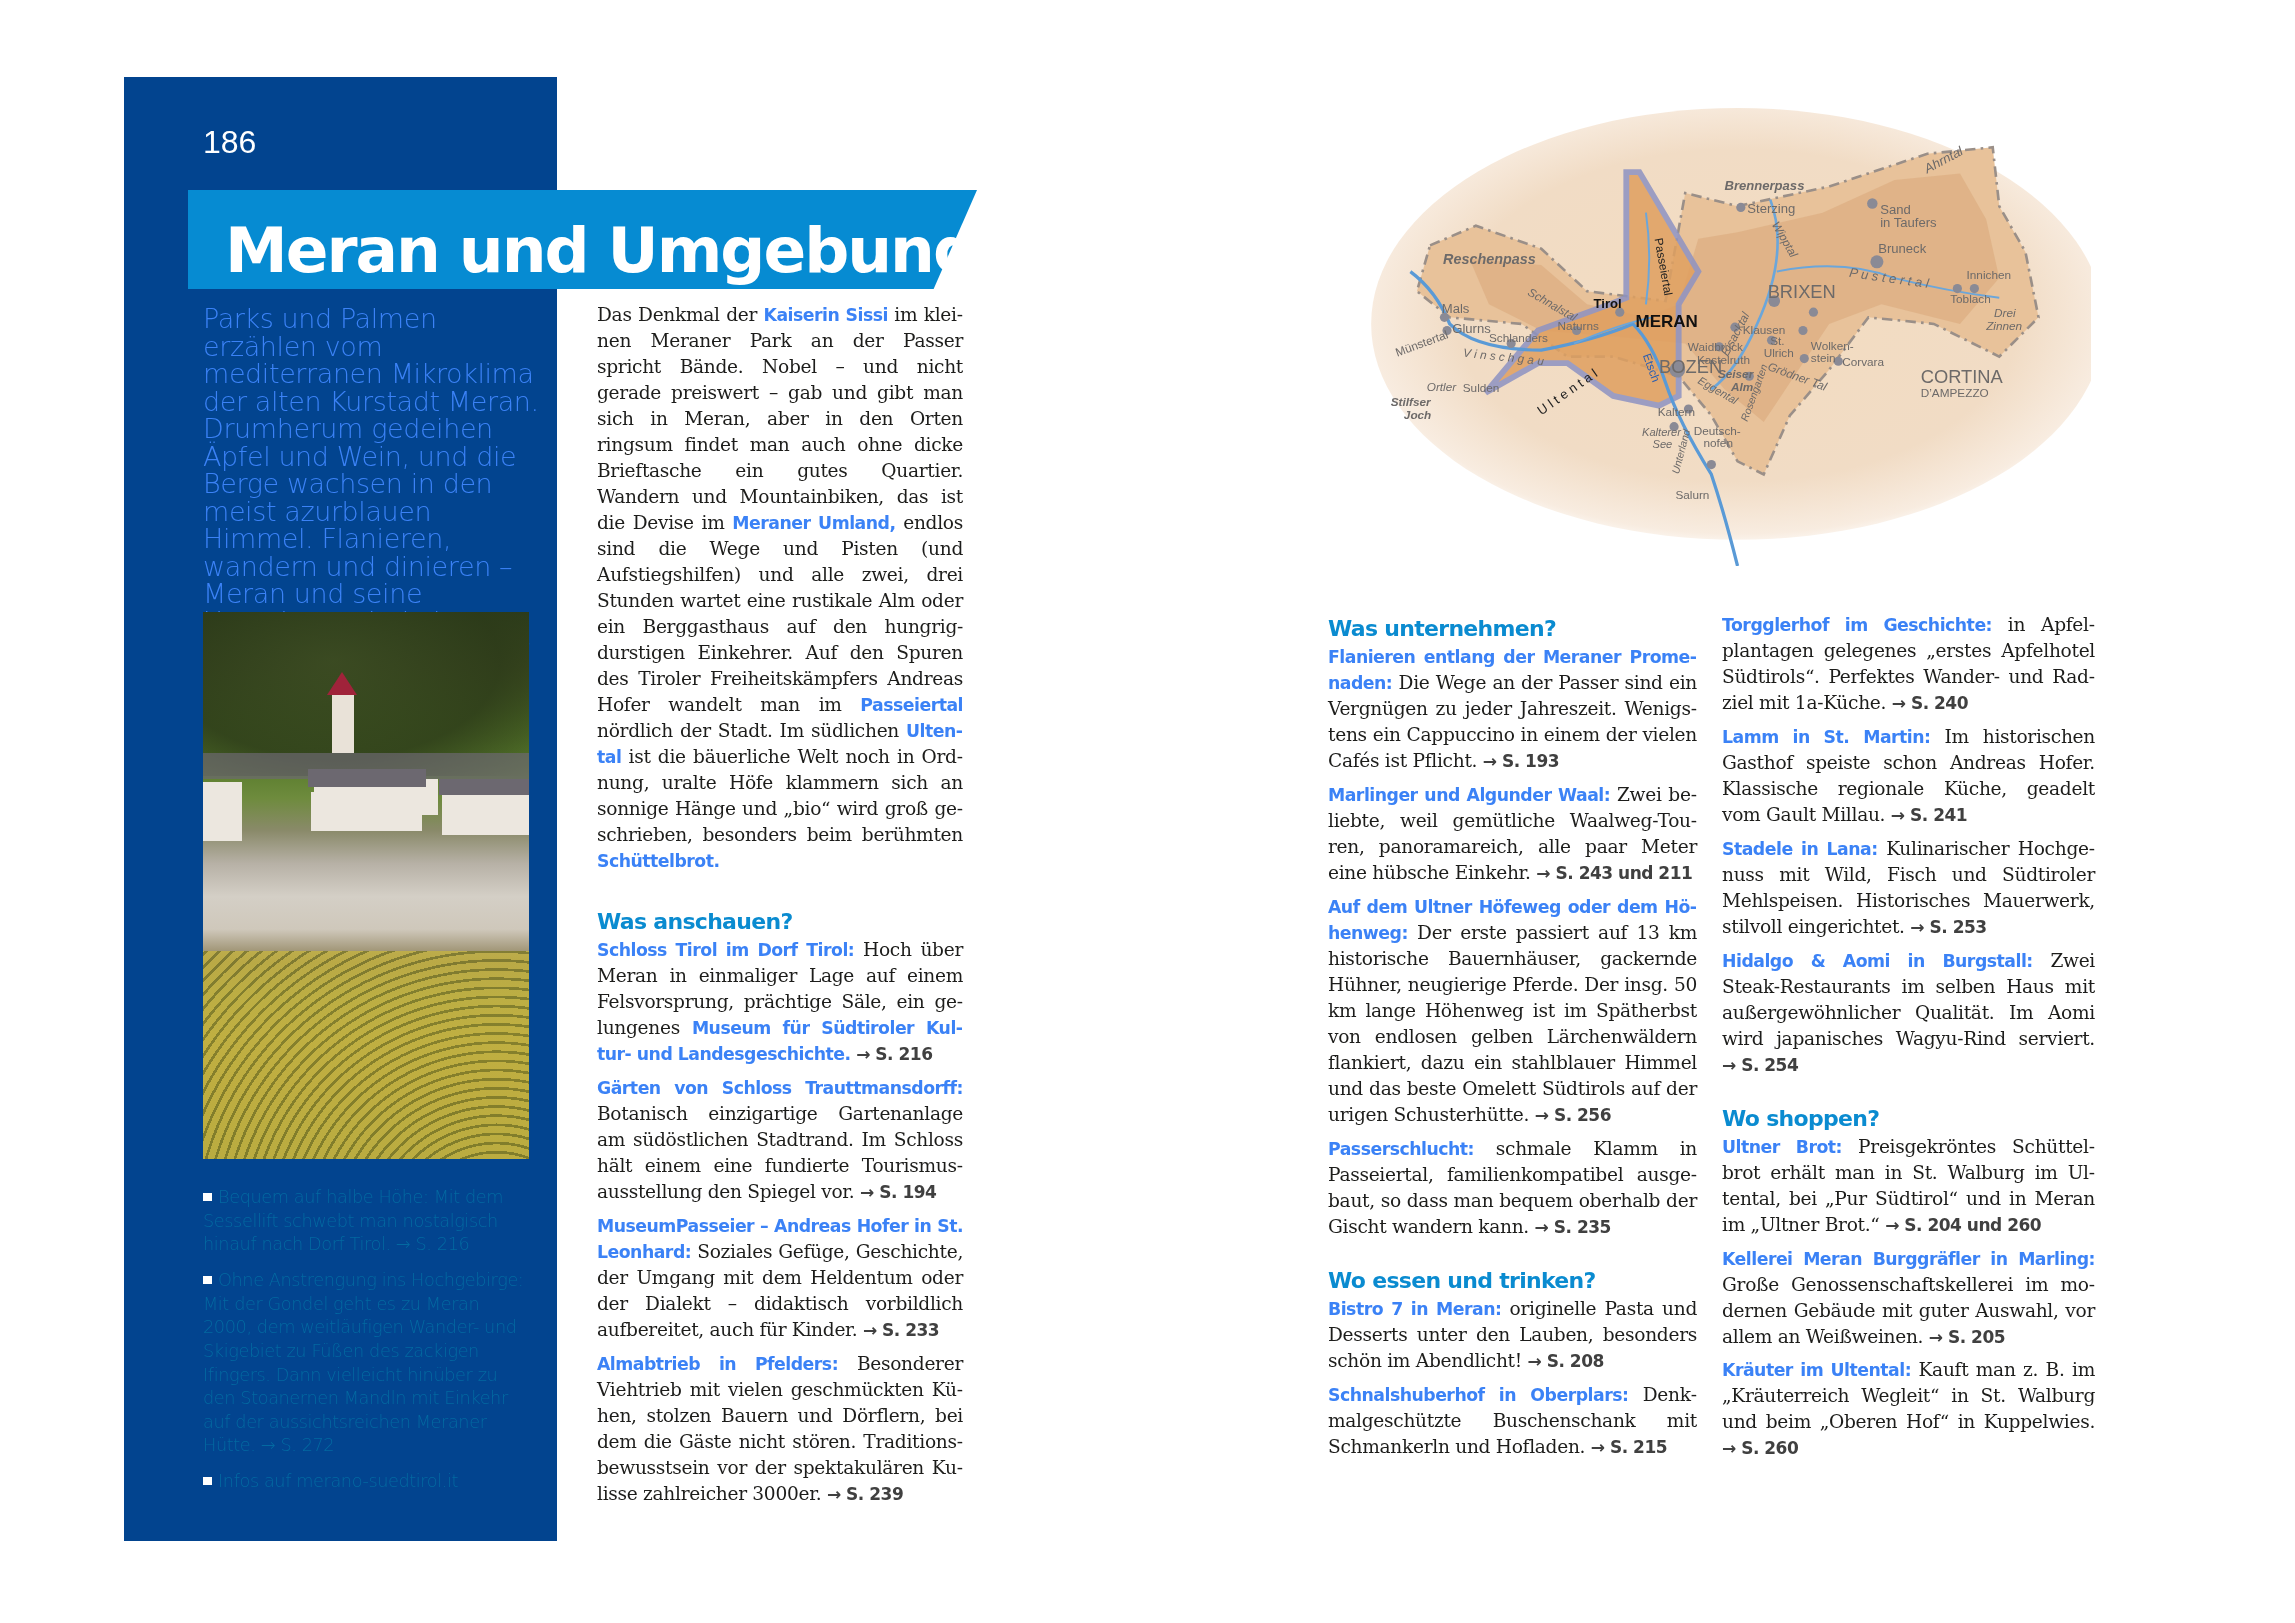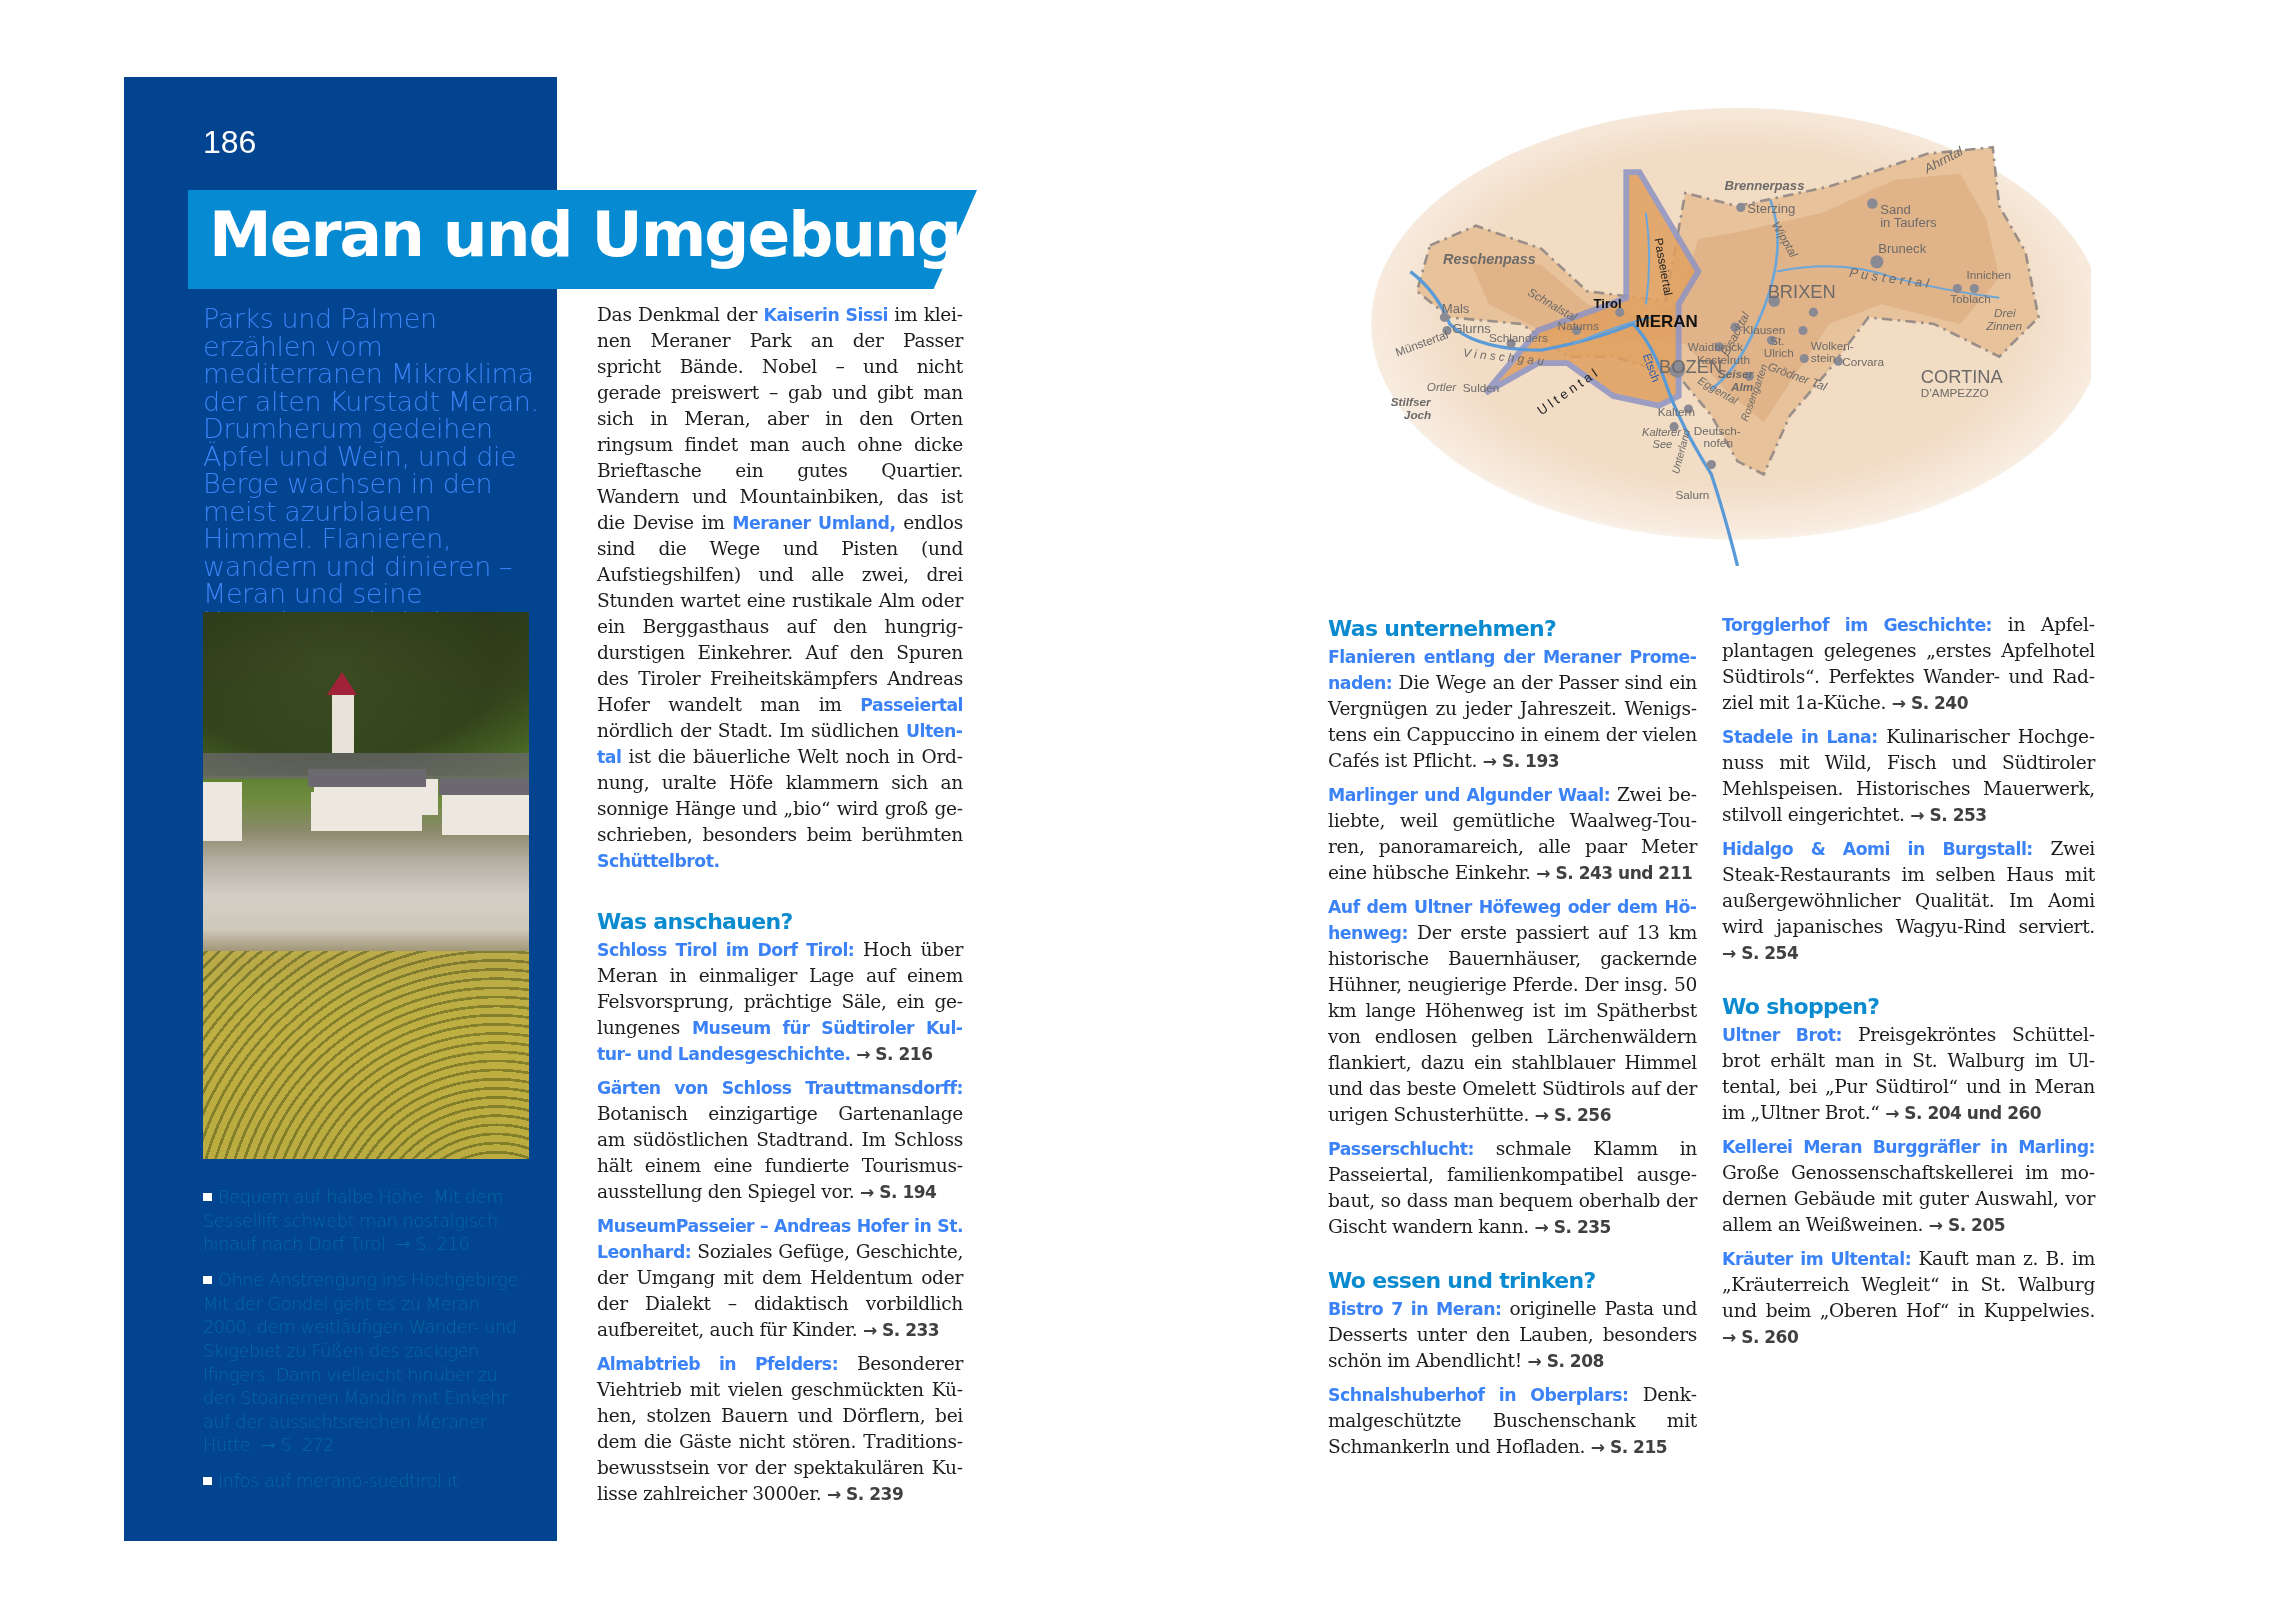--- a/index.html
+++ b/index.html
@@ -87,21 +87,21 @@
   .map { position: absolute; left: 1371px; top: 108px; width: 720px; height: 458px; }
   .map svg { width: 100%; height: 100%; }
   .maplabel { font-family: "Liberation Sans", sans-serif; fill: #6d6a69; }
 </style>
 </head>
 <body>
 
 <div class="sidebar"></div>
 <div class="page-num">186</div>
 <div class="title-band"></div>
-<h1 class="title-text" style="margin:0">Meran und Umgebung</h1>
+<h1 class="title-text" style="margin:16px">Meran und Umgebung</h1>
 
 <div class="intro">Parks und Palmen erzählen vom mediterranen Mikroklima der alten Kurstadt Meran. Drumherum gedeihen Äpfel und Wein, und die Berge wachsen in den meist azurblauen Himmel. Flanieren, wandern und dinieren – Meran und seine Umgebung sind eine Wohltat für Herz, Glieder und den Magen.</div>
 
 <div class="photo" title="Dorf Tirol mit Kirchturm über Weinbergen">
   <div class="hill"></div>
   <div class="houseroof" style="left:0;top:141px;width:326px;height:26px;opacity:.7"></div>
   <div class="house" style="left:0;top:170px;width:39px;height:59px"></div>
   <div class="house" style="left:111px;top:167px;width:124px;height:36px"></div>
   <div class="houseroof" style="left:105px;top:157px;width:118px;height:18.3px"></div>
   <div class="house" style="left:108px;top:180px;width:111px;height:39px"></div>
@@ -253,20 +253,21 @@
   <div class="section" style="margin-top:26px">
     <div class="h2">Wo essen und trinken?</div>
     <div class="entry"><span class="hl">Bistro 7 in Meran:</span><span> originelle Pasta und Desserts unter den Lauben, besonders schön im Abendlicht!</span> <span class="ref">→ S. 208</span></div>
     <div class="entry"><span class="hl">Schnalshuberhof in Oberplars:</span><span> Denk­malgeschützte Buschenschank mit Schmankerln und Hofladen.</span> <span class="ref">→ S. 215</span></div>
   </div>
 </div>
 
 <div class="col col3">
   <div>
     <div class="entry"><span class="hl">Torgglerhof im Geschichte:</span><span> in Apfel­plantagen gelegenes „erstes Apfelhotel Südtirols“. Perfektes Wander- und Rad­ziel mit 1a-Küche.</span> <span class="ref">→ S. 240</span></div>
+    <div class="entry"><span class="hl">Lamm in St. Martin:</span><span> Im historischen Gasthof speiste schon Andreas Hofer. Klassische regionale Küche, geadelt vom Gault Millau.</span> <span class="ref">→ S. 241</span></div>
     <div class="entry"><span class="hl">Stadele in Lana:</span><span> Kulinarischer Hochge­nuss mit Wild, Fisch und Südtiroler Mehlspeisen. Historisches Mauerwerk, stilvoll eingerichtet.</span> <span class="ref">→ S. 253</span></div>
     <div class="entry"><span class="hl">Hidalgo &amp; Aomi in Burgstall:</span><span> Zwei Steak-Restaurants im selben Haus mit außergewöhnlicher Qualität. Im Aomi wird japanisches Wagyu-Rind serviert.</span> <span class="ref">→ S. 254</span></div>
   </div>
   <div class="section" style="margin-top:26px">
     <div class="h2">Wo shoppen?</div>
     <div class="entry"><span class="hl">Ultner Brot:</span><span> Preisgekröntes Schüttel­brot erhält man in St. Walburg im Ul­tental, bei „Pur Südtirol“ und in Meran im „Ultner Brot.“</span> <span class="ref">→ S. 204 und 260</span></div>
     <div class="entry"><span class="hl">Kellerei Meran Burggräfler in Marling:</span><span> Große Genossenschaftskellerei im mo­dernen Gebäude mit guter Auswahl, vor allem an Weißweinen.</span> <span class="ref">→ S. 205</span></div>
     <div class="entry"><span class="hl">Kräuter im Ultental:</span><span> Kauft man z. B. im „Kräuterreich Wegleit“ in St. Walburg und beim „Oberen Hof“ in Kuppelwies.</span> <span class="ref">→ S. 260</span></div>
   </div>
 </div>

